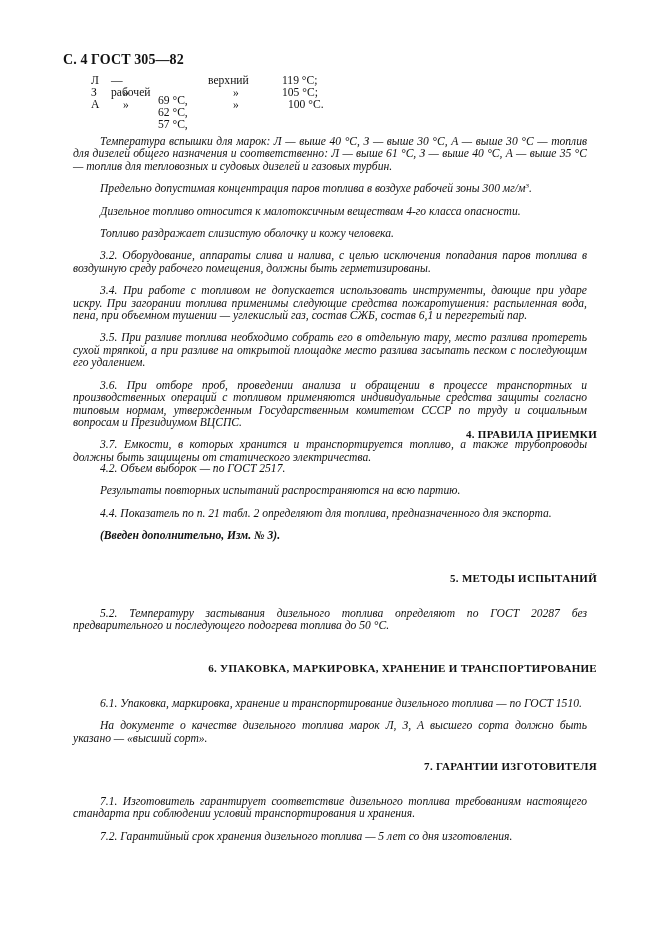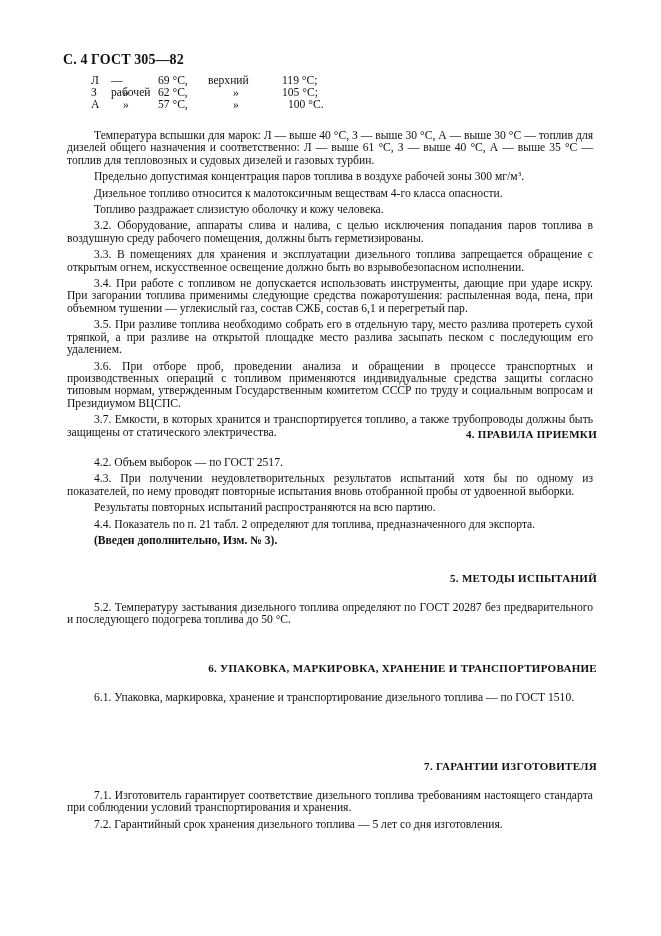--- a/index.html
+++ b/index.html
@@ -1,27 +1,27 @@
 <!DOCTYPE html>
 <html><head>
 <meta charset="utf-8">
 <style>
   html, body { margin: 0; padding: 0; background: #ffffff; }
   body { width: 661px; height: 936px; position: relative; overflow: hidden;
          font-family: "Liberation Serif", "DejaVu Serif", serif; color: #111; }
   .running-head { position: absolute; left: 63px; top: 52px; font-weight: bold; font-size: 14px; letter-spacing: 0.1px; }
   .temps { position: absolute; left: 91px; top: 75px; font-size: 11.6px; line-height: 12px; }
   .temps .row { display: flex; height: 12px; }
-  .temps .c2 { width: 50px; }
+  .temps .c2 { width: 50px; margin-top: 20px; }
   .temps .c3 { width: 74px; }
   .temps .c4 { width: 60px; }
   .temps .c1b { width: 20px; }
   .temps .c1c { width: 39px; }
   .body { position: absolute; left: 63px; width: 534px; font-size: 11.6px; line-height: 12.4px; text-align: justify; }
-  .body p { margin: 4px; text-indent: 27px; }
+  .body p { margin: 10px; text-indent: 27px; font-style: italic; }
   .bold { font-weight: bold; }
   .heading { position: absolute; left: 63px; width: 534px; text-align: right; font-weight: bold; font-size: 11px; letter-spacing: 0.3px; }
   sup { font-size: 7px; vertical-align: 4px; line-height: 0; }
 </style>
 </head>
 <body>
 
 <div class="running-head">С. 4 ГОСТ 305—82</div>
 
 <div class="temps">
@@ -47,43 +47,42 @@
     <span class="c4" style="padding-left:6px">100 °С.</span>
   </div>
 </div>
 
 <div class="body" style="top:126px">
   <p>Температура вспышки для марок: Л — выше 40 °С, З — выше 30 °С, А — выше 30 °С — топлив для дизелей общего назначения и соответственно: Л — выше 61 °С, З — выше 40 °С, А — выше 35 °С — топлив для тепловозных и судовых дизелей и газовых турбин.</p>
   <p><span>Предельно допустимая концентрация паров топлива в воздухе рабочей зоны 300 мг/м</span><sup>3</sup><span>.</span></p>
   <p>Дизельное топливо относится к малотоксичным веществам 4-го класса опасности.</p>
   <p>Топливо раздражает слизистую оболочку и кожу человека.</p>
   <p>3.2. Оборудование, аппараты слива и налива, с целью исключения попадания паров топлива в воздушную среду рабочего помещения, должны быть герметизированы.</p>
-  <p>3.3. В помещениях для хранения и эксплуатации дизельного топлива запрещается обращение с открытым огнем, искусственное освещение должно быть во взрывобезопасном исполнении.</p>
   <p>3.4. При работе с топливом не допускается использовать инструменты, дающие при ударе искру. При загорании топлива применимы следующие средства пожаротушения: распыленная вода, пена, при объемном тушении — углекислый газ, состав СЖБ, состав 6,1 и перегретый пар.</p>
   <p>3.5. При разливе топлива необходимо собрать его в отдельную тару, место разлива протереть сухой тряпкой, а при разливе на открытой площадке место разлива засыпать песком с последующим его удалением.</p>
   <p>3.6. При отборе проб, проведении анализа и обращении в процессе транспортных и производственных операций с топливом применяются индивидуальные средства защиты согласно типовым нормам, утвержденным Государственным комитетом СССР по труду и социальным вопросам и Президиумом ВЦСПС.</p>
   <p>3.7. Емкости, в которых хранится и транспортируется топливо, а также трубопроводы должны быть защищены от статического электричества.</p>
 </div>
 
 <div class="heading" style="top:428px">4. ПРАВИЛА ПРИЕМКИ</div>
 <div class="body" style="top:453px">
   <p>4.2. Объем выборок — по ГОСТ 2517.</p>
-  <p>4.3. При получении неудовлетворительных результатов испытаний хотя бы по одному из показателей, по нему проводят повторные испытания вновь отобранной пробы от удвоенной выборки.</p>
   <p>Результаты повторных испытаний распространяются на всю партию.</p>
   <p>4.4. Показатель по п. 21 табл. 2 определяют для топлива, предназначенного для экспорта.</p>
   <p class="bold">(Введен дополнительно, Изм. № 3).</p>
 </div>
 
 <div class="heading" style="top:572px">5. МЕТОДЫ ИСПЫТАНИЙ</div>
 <div class="body" style="top:598px">
   <p>5.2. Температуру застывания дизельного топлива определяют по ГОСТ 20287 без предварительного и последующего подогрева топлива до 50 °С.</p>
 </div>
 
 <div class="heading" style="top:662px">6. УПАКОВКА, МАРКИРОВКА, ХРАНЕНИЕ И ТРАНСПОРТИРОВАНИЕ</div>
 <div class="body" style="top:688px">
   <p>6.1. Упаковка, маркировка, хранение и транспортирование дизельного топлива — по ГОСТ 1510.</p>
+  <p>На документе о качестве дизельного топлива марок Л, З, А высшего сорта должно быть указано — «высший сорт».</p>
 </div>
 
 <div class="heading" style="top:760px">7. ГАРАНТИИ ИЗГОТОВИТЕЛЯ</div>
 <div class="body" style="top:786px">
   <p>7.1. Изготовитель гарантирует соответствие дизельного топлива требованиям настоящего стандарта при соблюдении условий транспортирования и хранения.</p>
   <p>7.2. Гарантийный срок хранения дизельного топлива — 5 лет со дня изготовления.</p>
 </div>
 
 </body></html>

